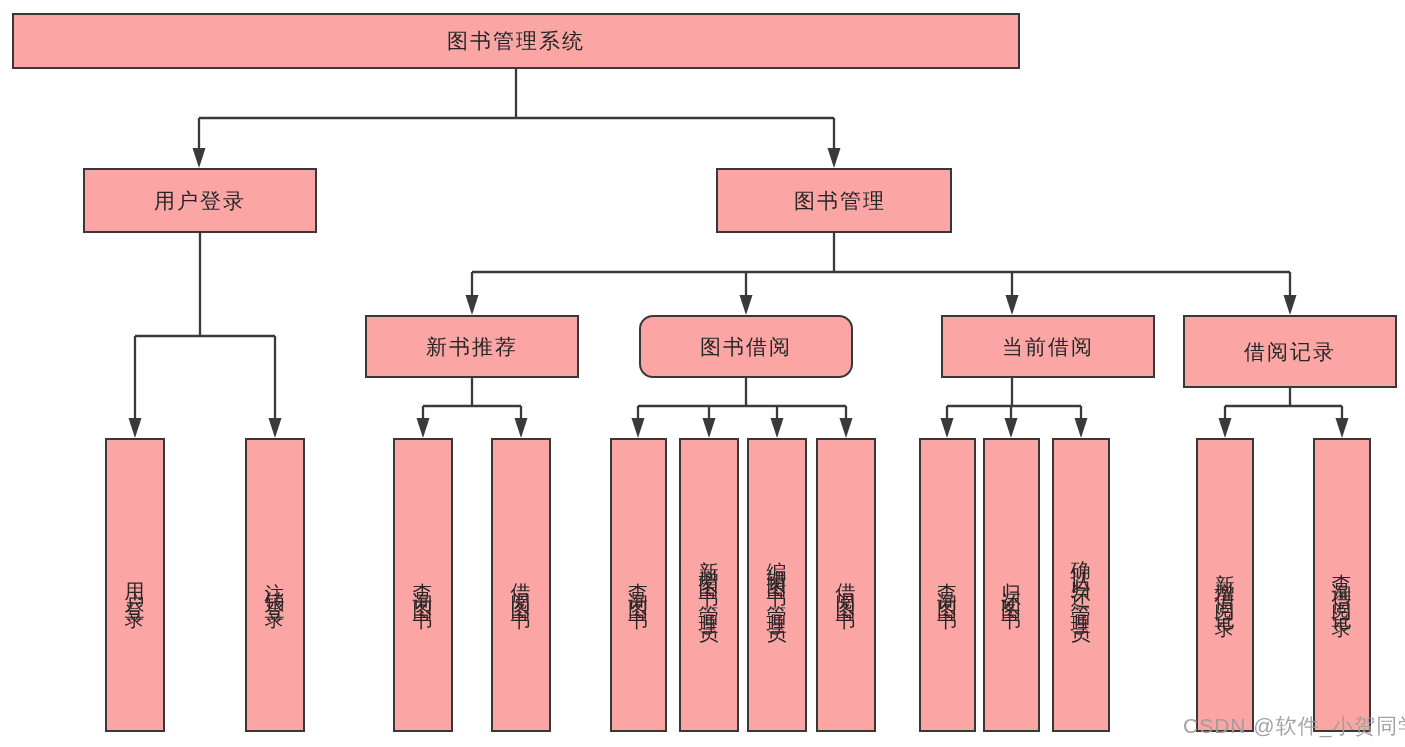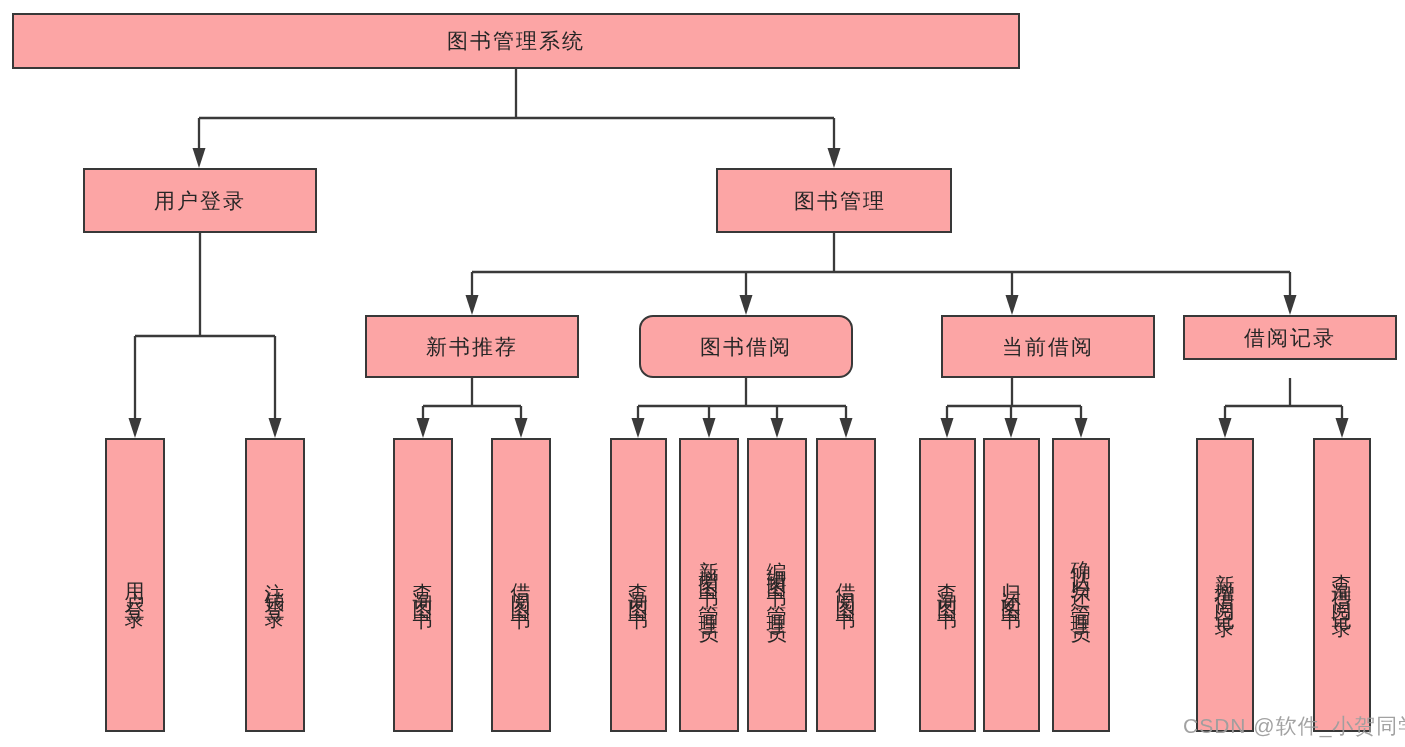--- a/index.html
+++ b/index.html
@@ -136,21 +136,21 @@
 
   <div class="node h-node" style="left:365px; top:315px; width:214px; height:63px;text-align:right;">
     <span>新书推荐</span>
   </div>
   <div class="node h-node" style="left:639px; top:315px; width:214px; height:63px;border-radius:14px;">
     <span>图书借阅</span>
   </div>
   <div class="node h-node" style="left:905px; top:315px; width:214px; height:63px;margin-left:36px;">
     <span>当前借阅</span>
   </div>
-  <div class="node h-node" style="left:1183px; top:315px; width:214px; height:45px;">
+  <div class="node h-node" style="left:1183px; top:315px; width:214px; height:73px;">
     <span>借阅记录</span>
   </div>
 
   <div class="node leaf" style="left:105px; top:438px; width:60px; height:294px;">
     <span class="v-text">用户登录</span>
   </div>
   <div class="node leaf" style="left:245px; top:438px; width:60px; height:294px;">
     <span class="v-text">注销登录</span>
   </div>
   <div class="node leaf" style="left:393px; top:438px; width:60px; height:294px;">

